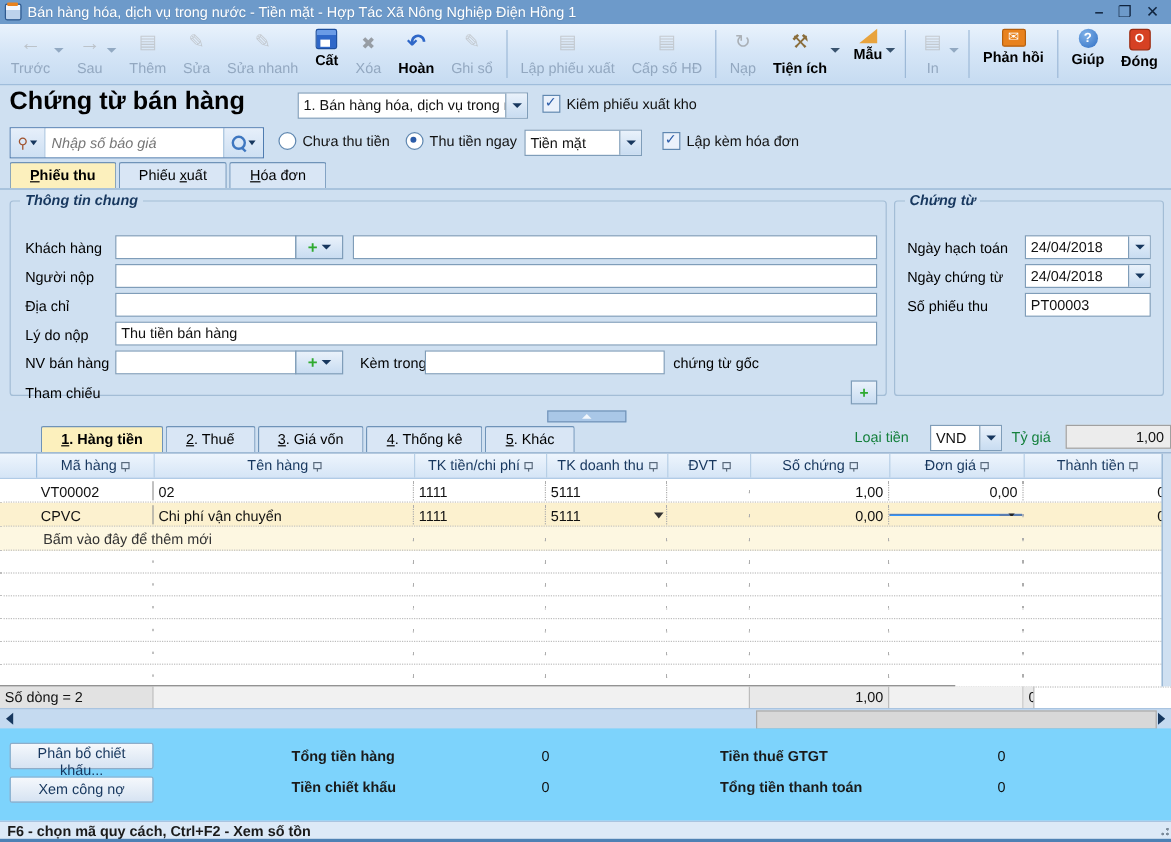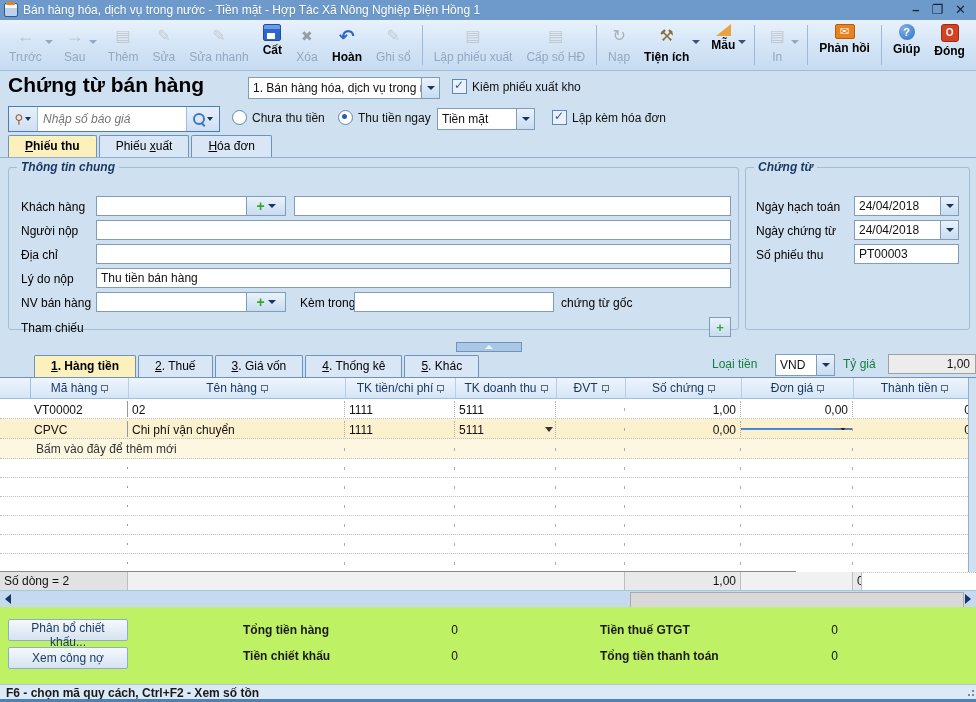--- a/index.html
+++ b/index.html
@@ -122,21 +122,21 @@
   .gsummary{position:absolute;left:0;bottom:0;width:796px;height:19px;display:flex;border-top:1px solid #8a8a8a;background:#a3a3a3;}
   .gsc{box-sizing:border-box;border-right:1px solid #bdbdbd;padding:2px 4px 0;white-space:nowrap;overflow:hidden;}
   .gstrip{position:absolute;right:0;top:0;width:7px;height:194px;background:#cfe0f1;border-left:1px solid #8fb0cf;}
   
   .hscroll{position:absolute;left:0;top:590px;width:976px;height:17px;background:#c5daf0;border-top:1px solid #a9c4e0;}
   .sarr{position:absolute;top:3px;width:0;height:0;}
   .sarr.left{left:5px;border-top:5px solid transparent;border-bottom:5px solid transparent;border-right:6px solid #17375e;}
   .sarr.right{right:5px;border-top:5px solid transparent;border-bottom:5px solid transparent;border-left:6px solid #17375e;}
   .sthumb{position:absolute;left:630px;top:1px;width:332px;height:14px;background:#d8d8d8;border:1px solid #aaa;}
   
-  .footer{position:absolute;left:0;top:607px;right:0;height:77px;background:#bef264;}
+  .footer{position:absolute;left:0;top:607px;right:0;height:77px;background:#7dd3fc;}
   .fbtn{position:absolute;left:8px;width:120px;height:22px;background:linear-gradient(180deg,#f5f8fc,#d6e3f2);border:1px solid #8fadc9;border-radius:2px;color:#17375e;font-size:12px;font-family:inherit;}
   .b1{top:12px;} .b2{top:40px;}
   .totlabel{position:absolute;font-weight:bold;color:#1a1a1a;white-space:nowrap;}
   .totval{position:absolute;width:80px;text-align:right;}
   .l1{left:243px;top:16px;} .v1{left:378px;top:16px;}
   .l2{left:243px;top:42px;} .v2{left:378px;top:42px;}
   .l3{left:600px;top:16px;} .v3{left:758px;top:16px;}
   .l4{left:600px;top:42px;} .v4{left:758px;top:42px;}
   
   .statusbar{position:absolute;left:0;top:684px;right:0;height:18px;background:#dce9f7;border-top:1px solid #aac4e0;font-weight:bold;}

